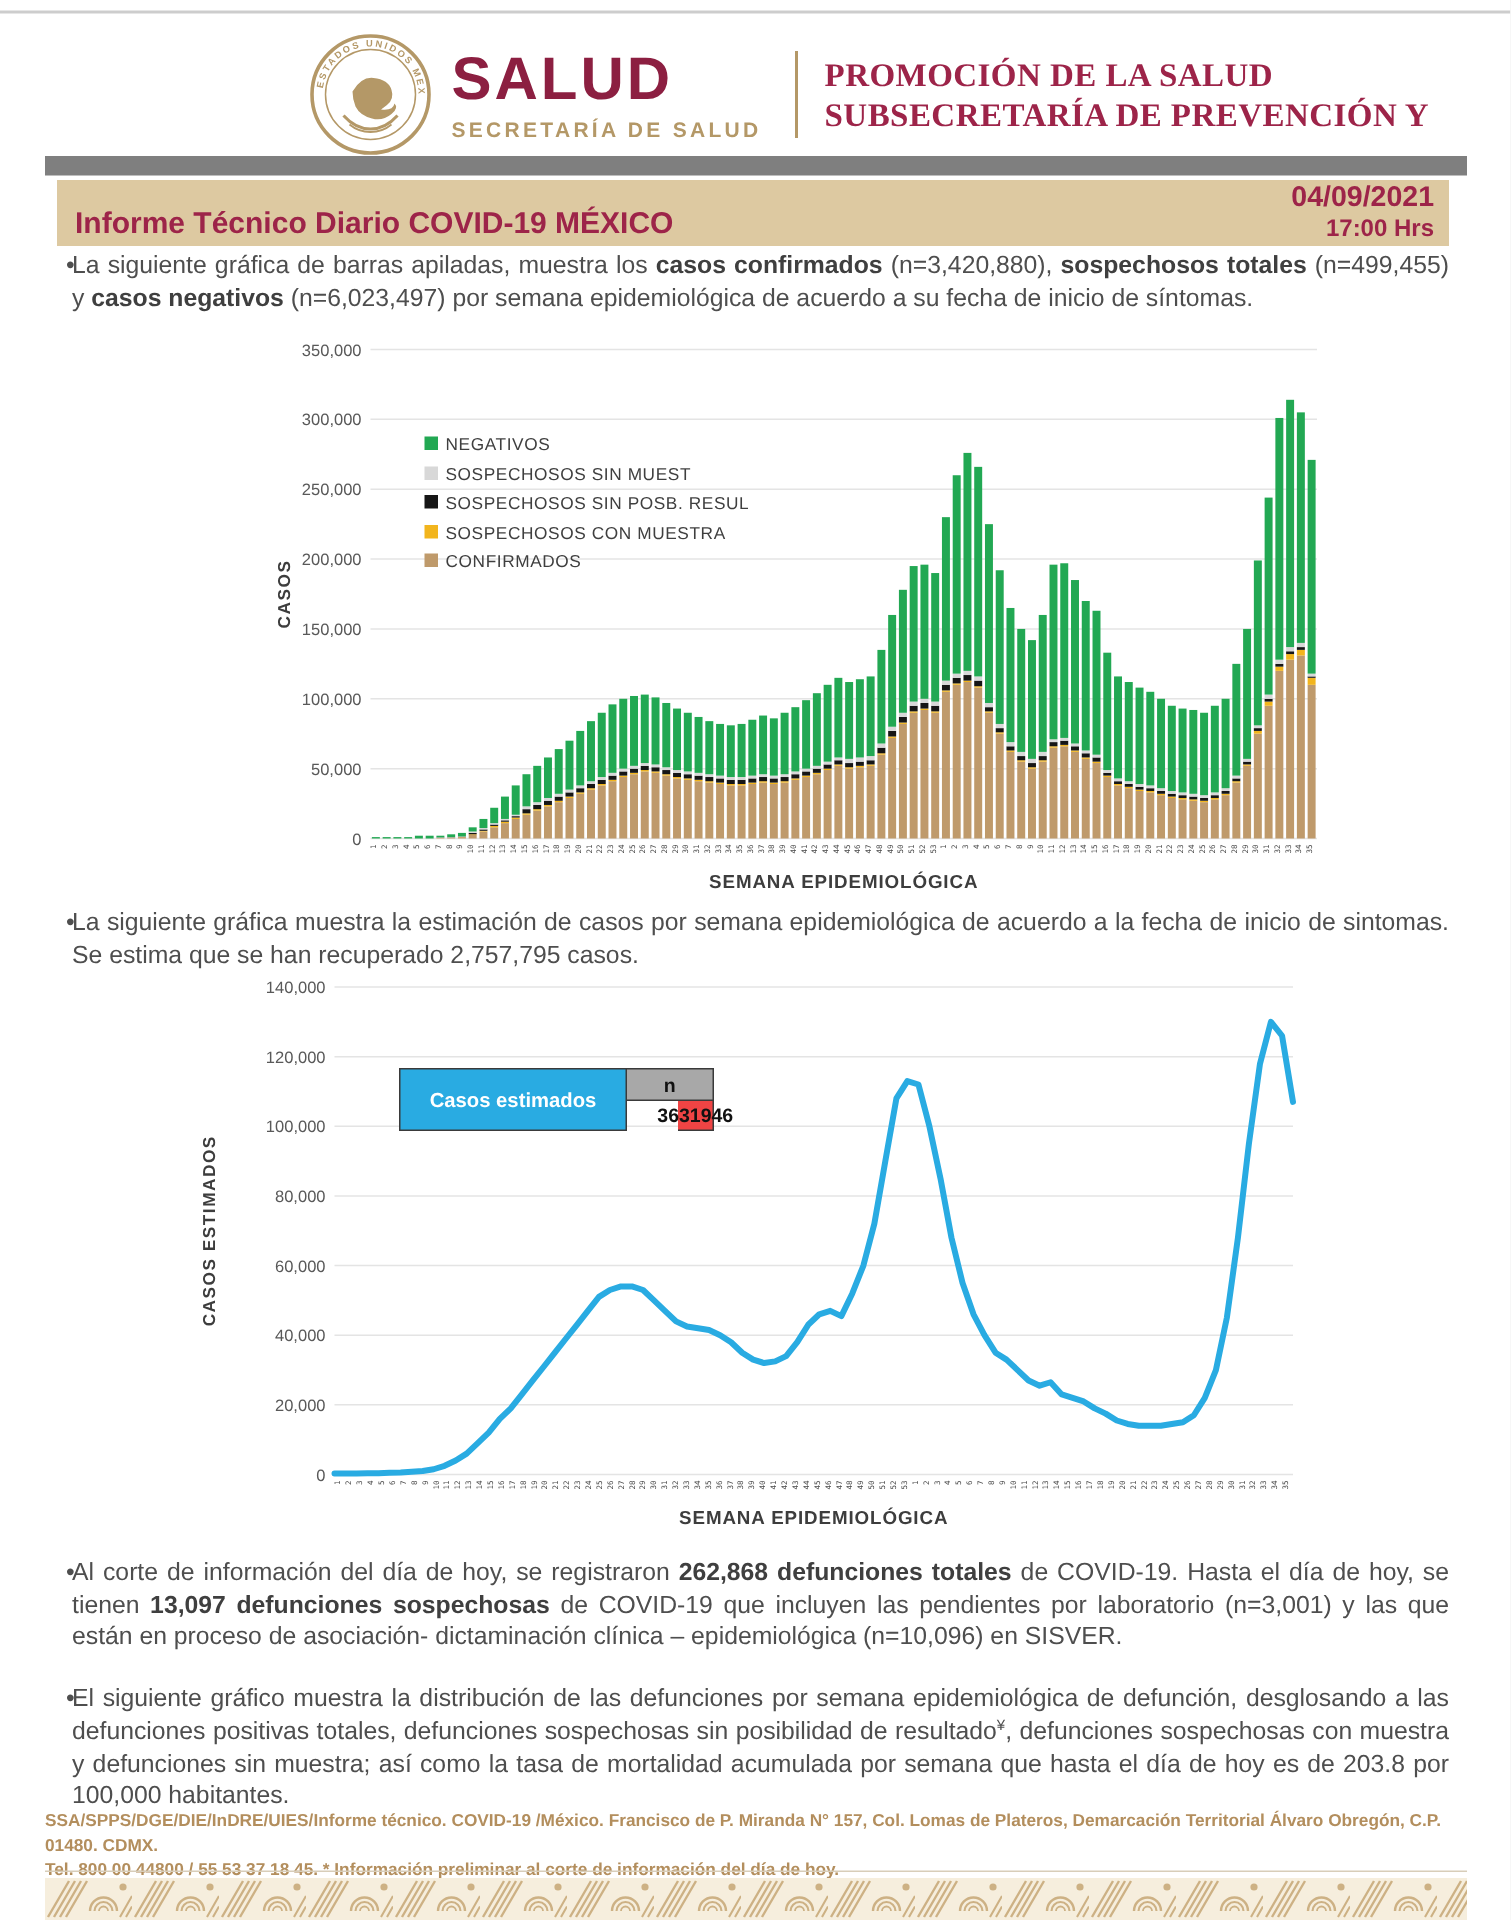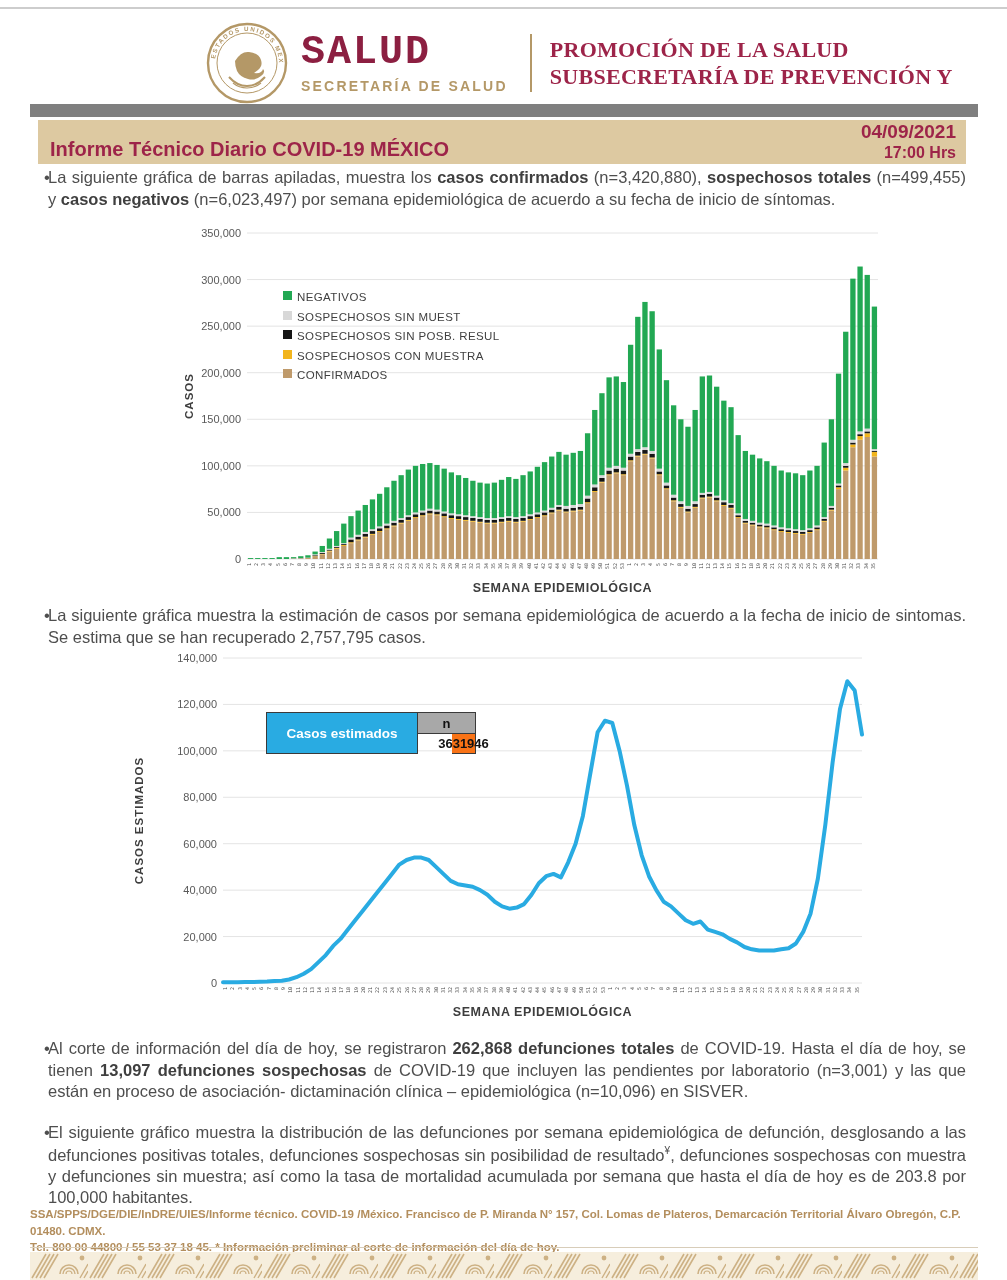--- a/index.html
+++ b/index.html
@@ -6,21 +6,21 @@
   .page{
     position:relative;width:1007px;height:1280px;margin:0 auto;background:#ffffff;
     font-family:"Liberation Sans","DejaVu Sans",sans-serif;overflow:hidden;
     outline:1px solid #e6e6e6;
   }
   .top-hairline{position:absolute;top:7px;left:0;width:1007px;height:2px;background:#cdcdcd;}
   
   .header{position:absolute;top:22px;left:205px;height:82px;display:flex;align-items:center;}
   .seal{width:84px;height:84px;}
   .brand{margin-left:12px;display:flex;flex-direction:column;justify-content:center;}
-  .brand-name{font-family:Liberation Mono, monospace;font-weight:bold;font-size:40px;
+  .brand-name{font-family:Liberation Sans, sans-serif;font-weight:bold;font-size:40px;
     color:#8c1f41;letter-spacing:2px;line-height:1;}
   .brand-sub{font-size:14px;font-weight:bold;color:#b49867;letter-spacing:2.2px;margin-top:5px;}
   .vdiv{width:2px;height:58px;background:#b49867;margin:0 18px 0 22px;}
   .dept{font-family:"Liberation Serif","DejaVu Serif",serif;font-weight:bold;color:#9d2449;
     font-size:22px;line-height:1.25;letter-spacing:.3px;}
   .gray-bar{position:absolute;top:104px;left:30px;width:948px;height:13px;background:#7f7f7f;}
   
   .band{position:absolute;top:120px;left:38px;width:928px;height:44px;background:#ddc9a1;}
   .band-title{position:absolute;left:12px;bottom:3px;color:#9d2449;font-weight:bold;font-size:20px;}
   .band-date{position:absolute;right:10px;top:2px;text-align:right;color:#9d2449;font-weight:bold;}
@@ -45,21 +45,21 @@
   .lg-row{display:flex;height:19.5px;}
   .lg-row .sw{width:9px;height:9px;margin-right:5px;flex:none;}
   .lg-row .lb{font-size:11.5px;color:#3f3f3f;letter-spacing:.4px;}
   
   .ntable{position:absolute;left:266px;top:712px;display:flex;}
   .ntable .blue{width:150px;height:40px;background:#29abe2;border:1px solid #3a3a3a;
     color:#ffffff;font-weight:bold;font-size:13.5px;display:flex;align-items:center;justify-content:center;}
   .ntable .col{width:58px;display:flex;flex-direction:column;}
   .ntable .nh{height:20px;background:#a8a8a8;border:1px solid #3a3a3a;border-left:none;color:#111;
     font-weight:bold;font-size:13px;display:flex;align-items:center;justify-content:center;}
-  .ntable .nv{height:19px;background:#f97316;border:1px solid #3a3a3a;border-left:none;border-top:none;
+  .ntable .nv{height:19px;background:#ef4444;border:1px solid #3a3a3a;border-left:none;border-top:none;
     color:#111;font-weight:bold;font-size:13px;display:flex;align-items:center;justify-content:center;margin-left:34px;}
   
   .footer{position:absolute;left:30px;top:1206px;width:948px;color:#b38e5d;font-weight:bold;
     font-size:11.5px;line-height:1.45;}
   .bottom-divider{position:absolute;left:30px;top:1247px;width:948px;height:1px;background:#d8cdb9;}
   .pattern-band{position:absolute;left:30px;top:1252px;}
 </style>
 </head>
 <body>
 

